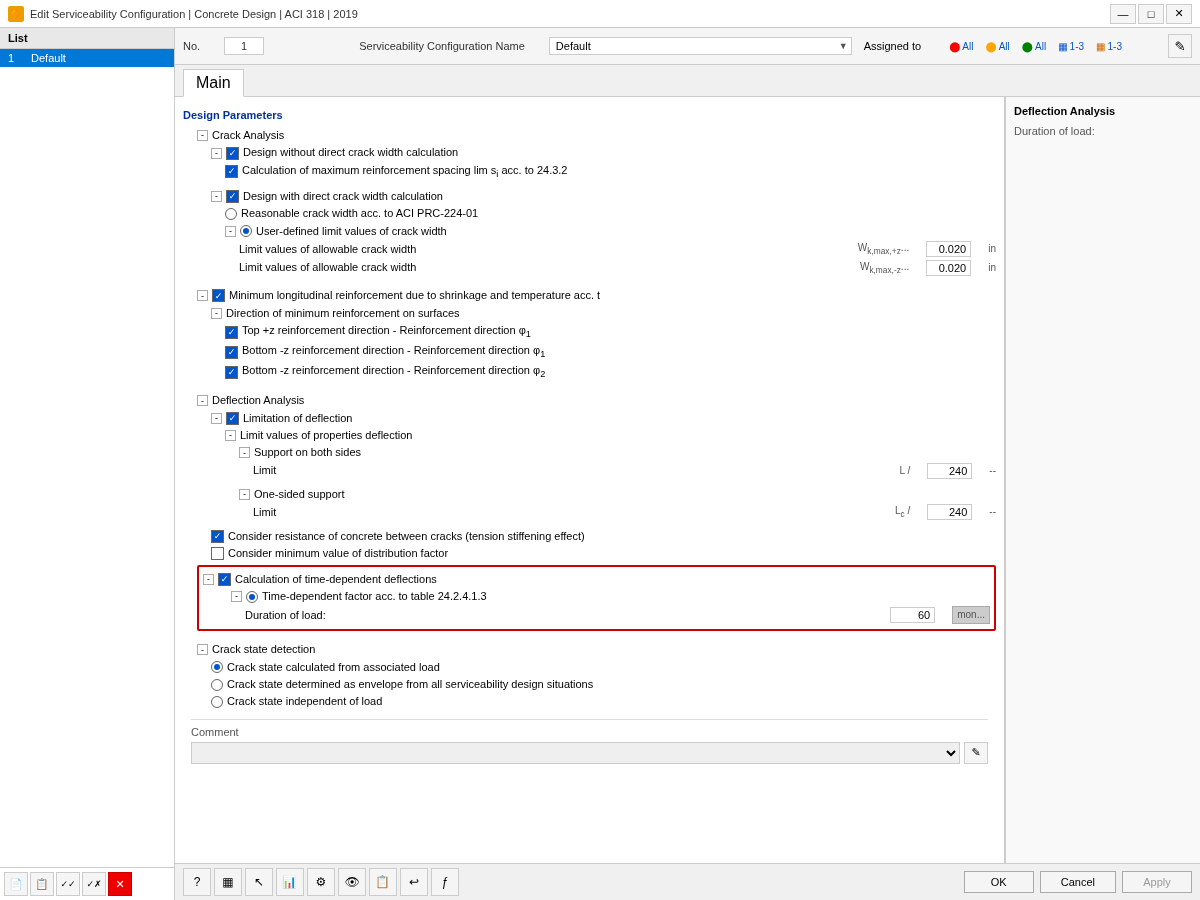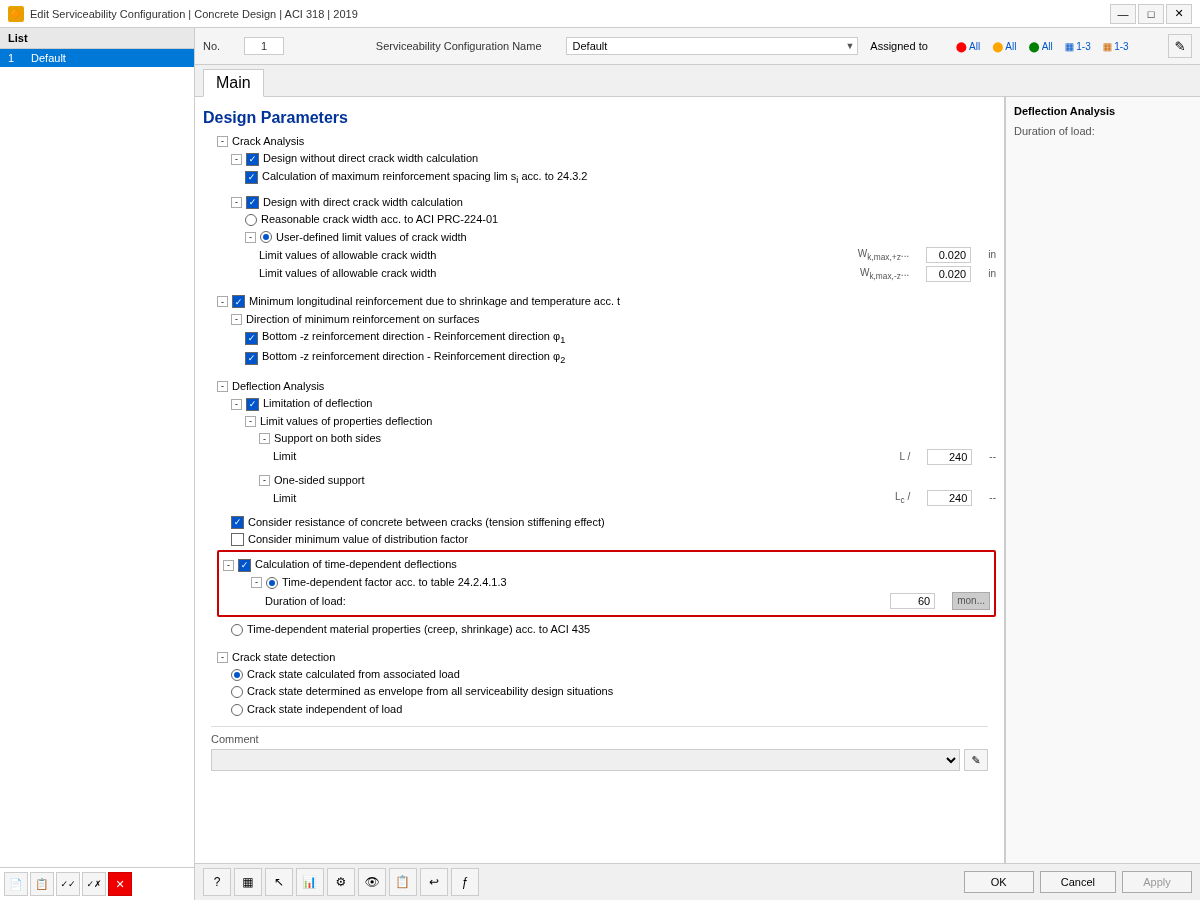--- a/index.html
+++ b/index.html
@@ -29,21 +29,21 @@
     }
 
     .content-area {
       display: flex;
       flex: 1;
       overflow: hidden;
     }
 
     
     .sidebar {
-      width: 195px;
+      width: 175px;
       background: #fff;
       border-right: 1px solid #ccc;
       display: flex;
       flex-direction: column;
     }
     .sidebar-header {
       background: #e8e8e8;
       padding: 4px 8px;
       font-weight: bold;
       font-size: 11px;
@@ -159,21 +159,21 @@
     }
 
     .side-info {
       width: 195px;
       background: #f9f9f9;
       padding: 8px;
       border-left: 1px solid #ccc;
     }
 
     .section-header {
-      font-size: 16px;
+      font-size: 11px;
       font-weight: bold;
       color: #003399;
       margin-bottom: 6px;
       margin-top: 4px;
     }
 
     .tree-section { margin-bottom: 4px; }
     .tree-row {
       display: flex;
       align-items: center;
@@ -404,20 +404,24 @@
               <span class="expand-btn">-</span>
               <span class="checkbox"></span>
               <span>Minimum longitudinal reinforcement due to shrinkage and temperature acc. t</span>
             </div>
             <div class="tree-row tree-indent-2">
               <span class="expand-btn">-</span>
               <span>Direction of minimum reinforcement on surfaces</span>
             </div>
             <div class="tree-row tree-indent-3">
               <span class="checkbox"></span>
+              <span>Top +z reinforcement direction - Reinforcement direction φ<sub>1</sub></span>
+            </div>
+            <div class="tree-row tree-indent-3">
+              <span class="checkbox"></span>
               <span>Bottom -z reinforcement direction - Reinforcement direction φ<sub>1</sub></span>
             </div>
             <div class="tree-row tree-indent-3">
               <span class="checkbox"></span>
               <span>Bottom -z reinforcement direction - Reinforcement direction φ<sub>2</sub></span>
             </div>
           </div>
 
           <div class="separator"></div>
 
@@ -485,24 +489,20 @@
               </div>
               <div class="tree-row tree-indent-3">
                 <span>Duration of load:</span>
                 <div class="row-value">
                   <input class="value-box" value="60" style="">
                   <span class="value-unit" style="background:#ccc;padding:1px 4px;border:1px solid #aaa;cursor:pointer;">mon...</span>
                 </div>
               </div>
             </div>
 
-            <div class="tree-row tree-indent-2" style="margin-top:4px;">
-              <span class="radio"></span>
-              <span>Time-dependent material properties (creep, shrinkage) acc. to ACI 435</span>
-            </div>
           </div>
 
           <div class="separator"></div>
 
           <div class="tree-section">
             <div class="tree-row tree-indent-1">
               <span class="expand-btn">-</span>
               <span>Crack state detection</span>
             </div>
             <div class="tree-row tree-indent-2">

